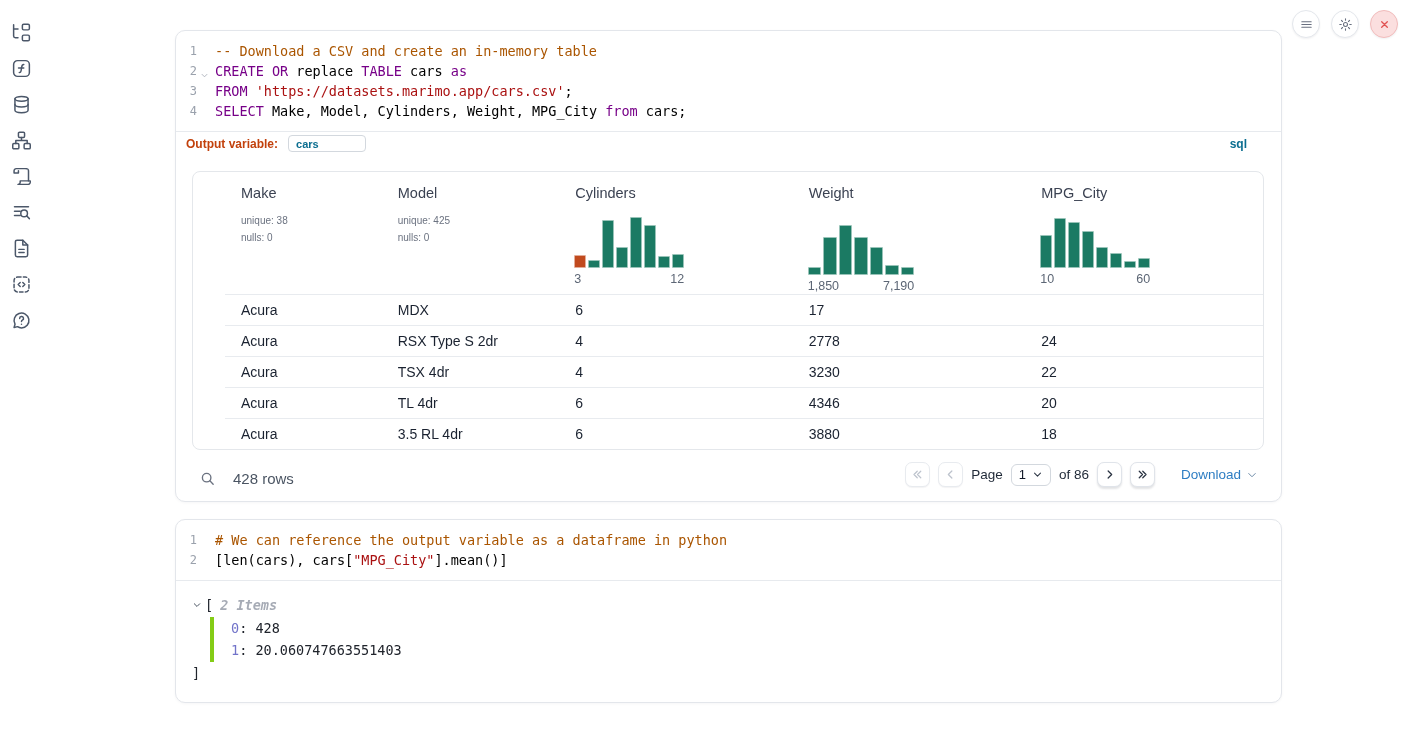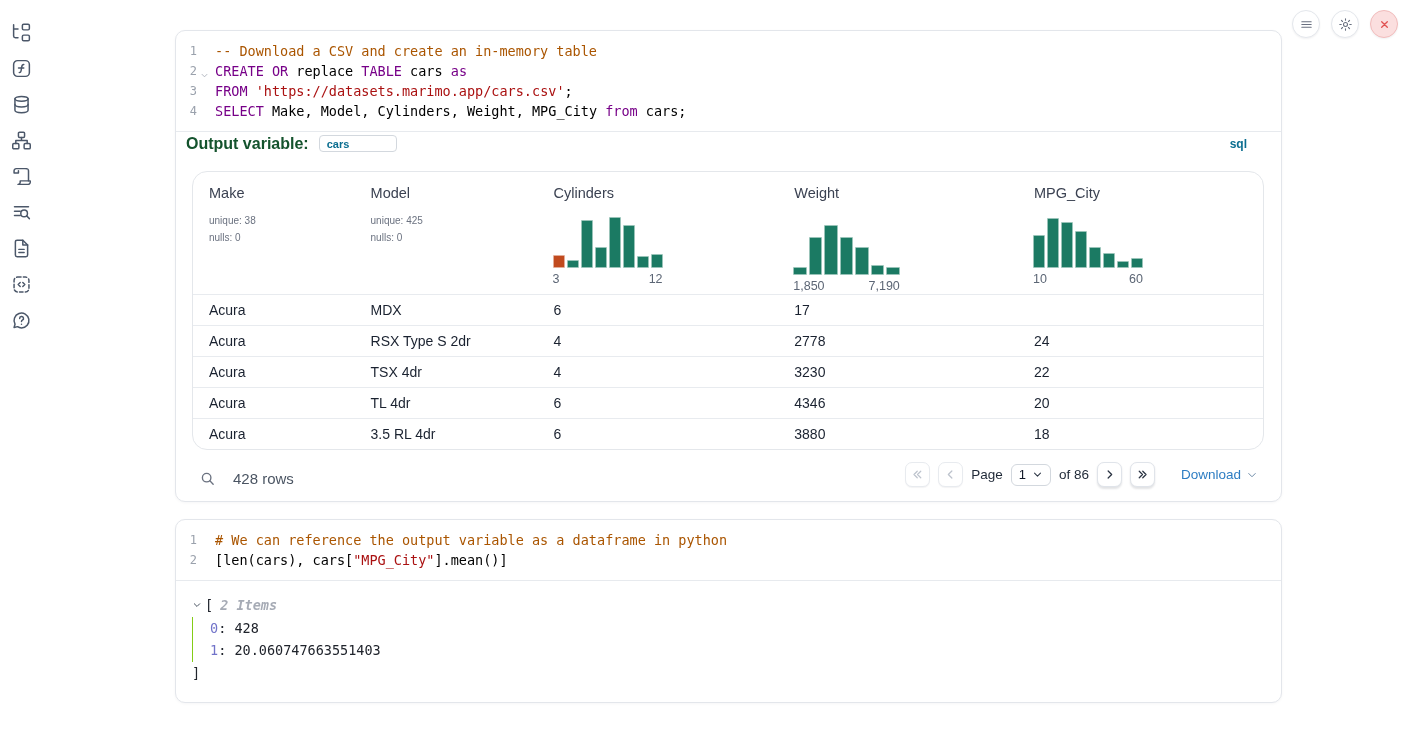--- a/index.html
+++ b/index.html
@@ -32,27 +32,27 @@
   .code-line { display:flex; font-family:"DejaVu Sans Mono","Liberation Mono",monospace; font-size:13.5px; line-height:20px; white-space:pre; }
   .gutter { flex:0 0 36px; text-align:right; padding-right:15px; color:#9aa1ac; font-size:12px; position:relative; user-select:none; }
   .fold { position:absolute; right:3px; top:5px; color:#aab0ba; }
   .fold svg { width:9px; height:9px; stroke-width:2.4; }
   .code-text { padding-left:3px; color:#000; }
   .tok-kw { color:#770088; }
   .tok-str { color:#aa1111; }
   .tok-comment { color:#aa5500; }
 
   .outvar { border-top:1px solid #e7eaee; display:flex; align-items:center; gap:10px; padding:3px 10px; height:24px; }
-  .outvar-label { font-size:16px; font-weight:700; color:#14532d; }
+  .outvar-label { font-size:12px; font-weight:700; color:#c2410c; }
   .outvar-input { width:78px; height:17px; border:1px solid #d3d8de; border-radius:4px; font-size:11px; font-weight:700;
                   color:#0b6e90; padding:1px 7px; outline:none; font-family:"Liberation Sans",sans-serif; }
   .lang-badge { margin-left:auto; padding-right:24px; font-size:12px; font-weight:700; color:#0b6e90; }
 
   .output-wrap { padding:16px 17px 14px 16px; }
-  .table-box { border:1px solid #e4e7eb; border-radius:15px; overflow:hidden; }
+  .table-box { border:1px solid #e4e7eb; border-radius:8px; overflow:hidden;padding-left:32px; }
   .thead { display:flex; }
   .th { height:122px; padding:13px 0 8px 10px; display:flex; flex-direction:column; align-items:flex-start; cursor:pointer; }
   .th:nth-child(1), .td:nth-child(1) { width:15.1%; }
   .th:nth-child(2), .td:nth-child(2) { width:17.1%; }
   .th:nth-child(3), .td:nth-child(3) { width:22.5%; }
   .th:nth-child(4), .td:nth-child(4) { width:22.4%;gap:22px; }
   .th:nth-child(5), .td:nth-child(5) { width:22.9%; }
   .th-name { font-size:14.5px; color:#3b4252; padding-left:6px; }
   .th-stats { margin-top:11px; padding-left:6px; font-size:10px; color:#6b7280; line-height:17px; }
   .hist { margin-top:auto; display:inline-flex; flex-direction:column; margin-left:5px; }
@@ -81,21 +81,21 @@
   .download { display:flex; align-items:center; gap:5px; margin-left:12px; background:none; border:none; cursor:pointer;
               color:#2d7dc3; font-size:13.5px; font-weight:500; font-family:inherit; }
   .download svg { width:12px; height:12px; color:#6e8ba8; stroke-width:2; }
 
   .divider { border-top:1px solid #e7eaee; }
   .tree { padding:13px 16px 18px; font-family:"DejaVu Sans Mono","Liberation Mono",monospace; font-size:13.5px; line-height:22.5px; color:#20242c; }
   .tree-head { display:flex; align-items:center; }
   .tree-chevron { color:#4b5563; margin-right:3px; cursor:pointer; display:flex; }
   .tree-chevron svg { width:10px; height:10px; stroke-width:2.4; }
   .tree-items-label { color:#a6abb5; font-style:italic; margin-left:7px;font-weight:bold; }
-  .tree-children { margin-left:0; border-left:1px solid #84cc16; padding-left:17px; }
+  .tree-children { margin-left:18px; border-left:4px solid #84cc16; padding-left:17px; }
   .tree-index { color:#7173c9; }
 </style>
 </head>
 <body>
 
 <nav id="sidebar">
     <button class="side-btn">
       <span style="display:flex">
         <svg viewBox="0 0 24 24">
           <path d="M3 3v13a2 2 0 0 0 2 2h3"></path>

